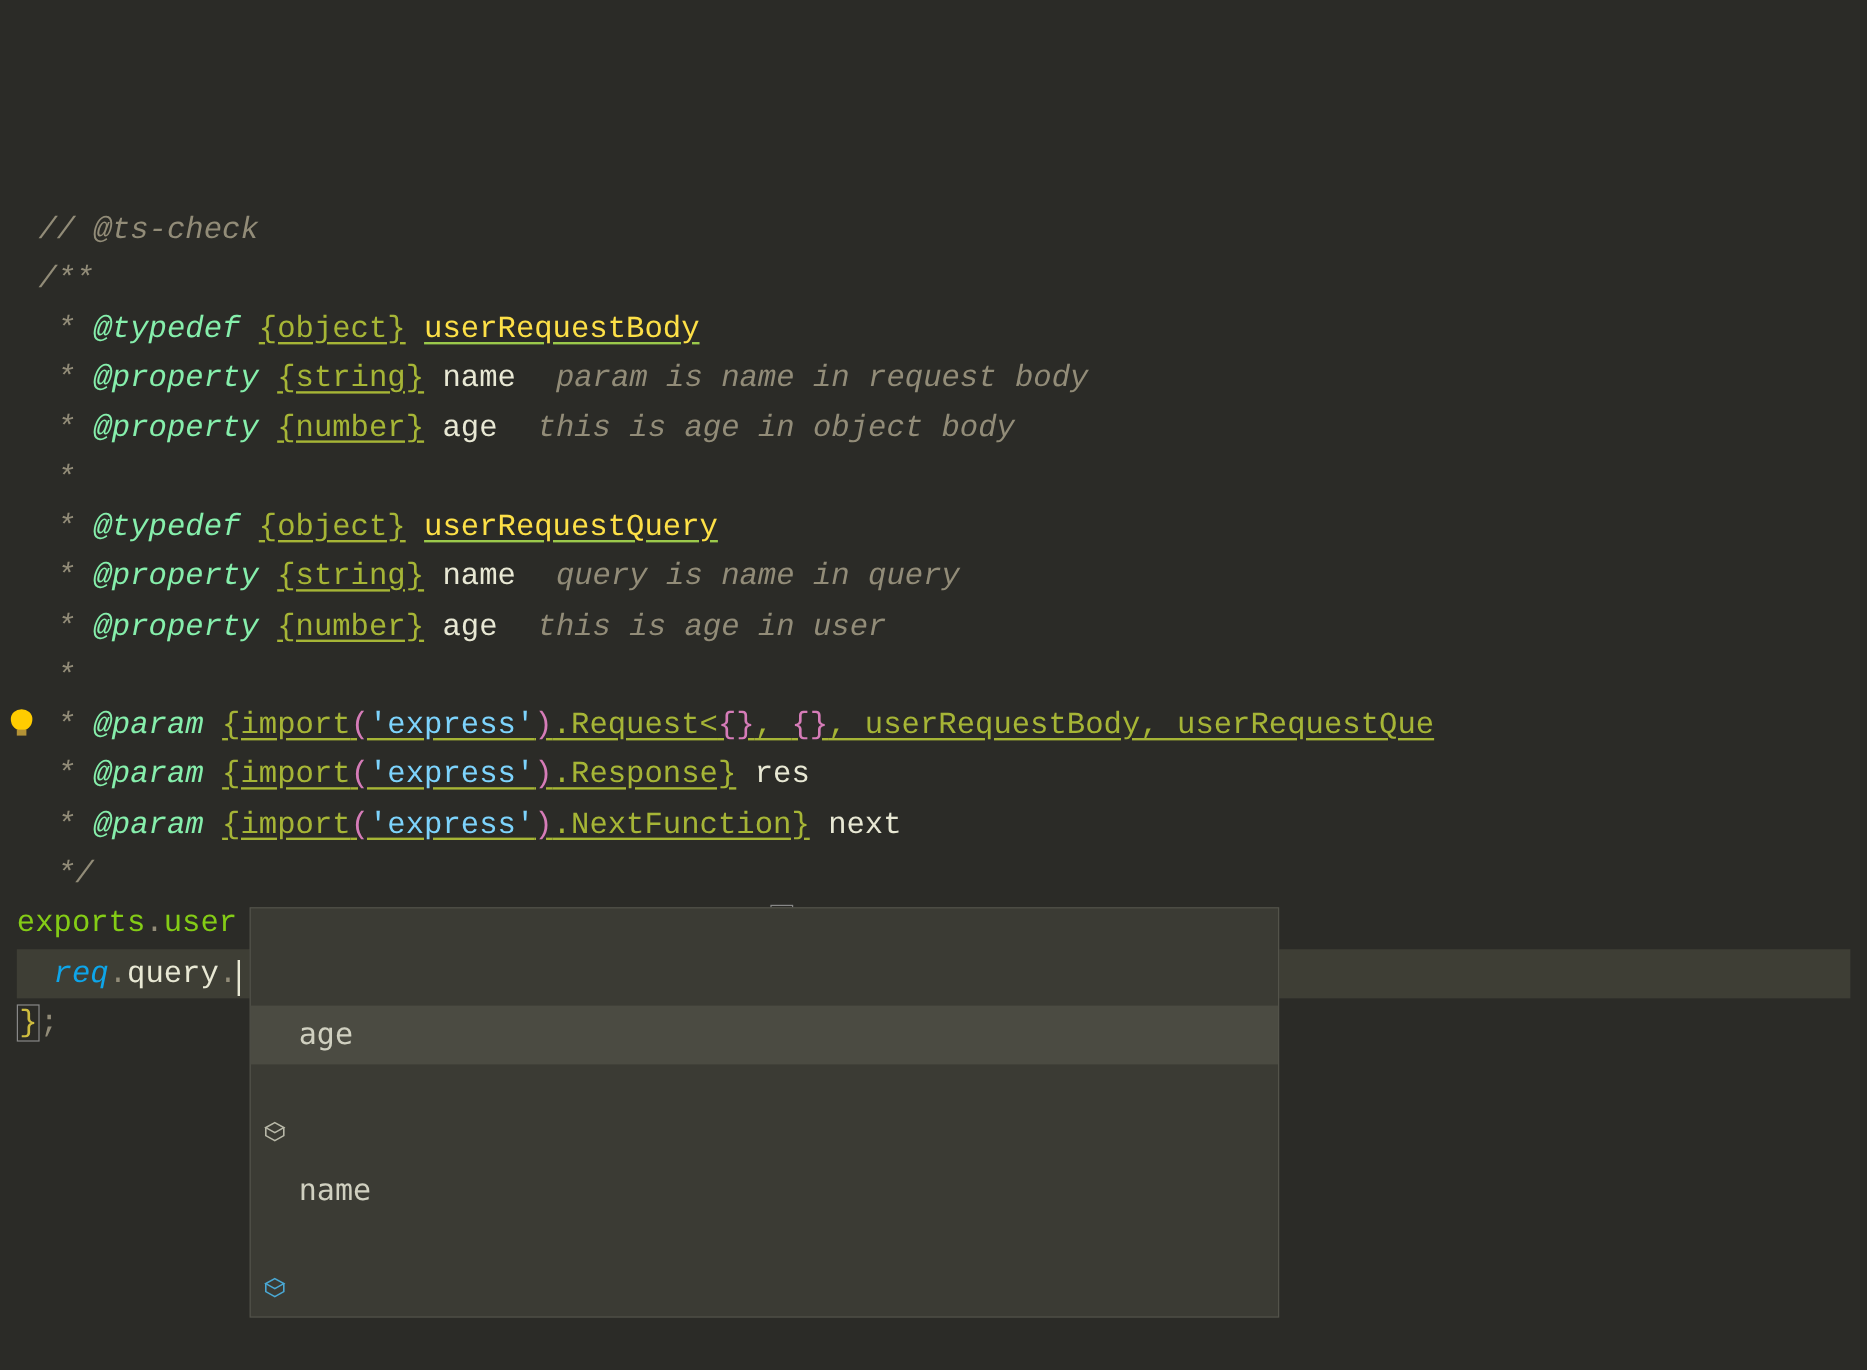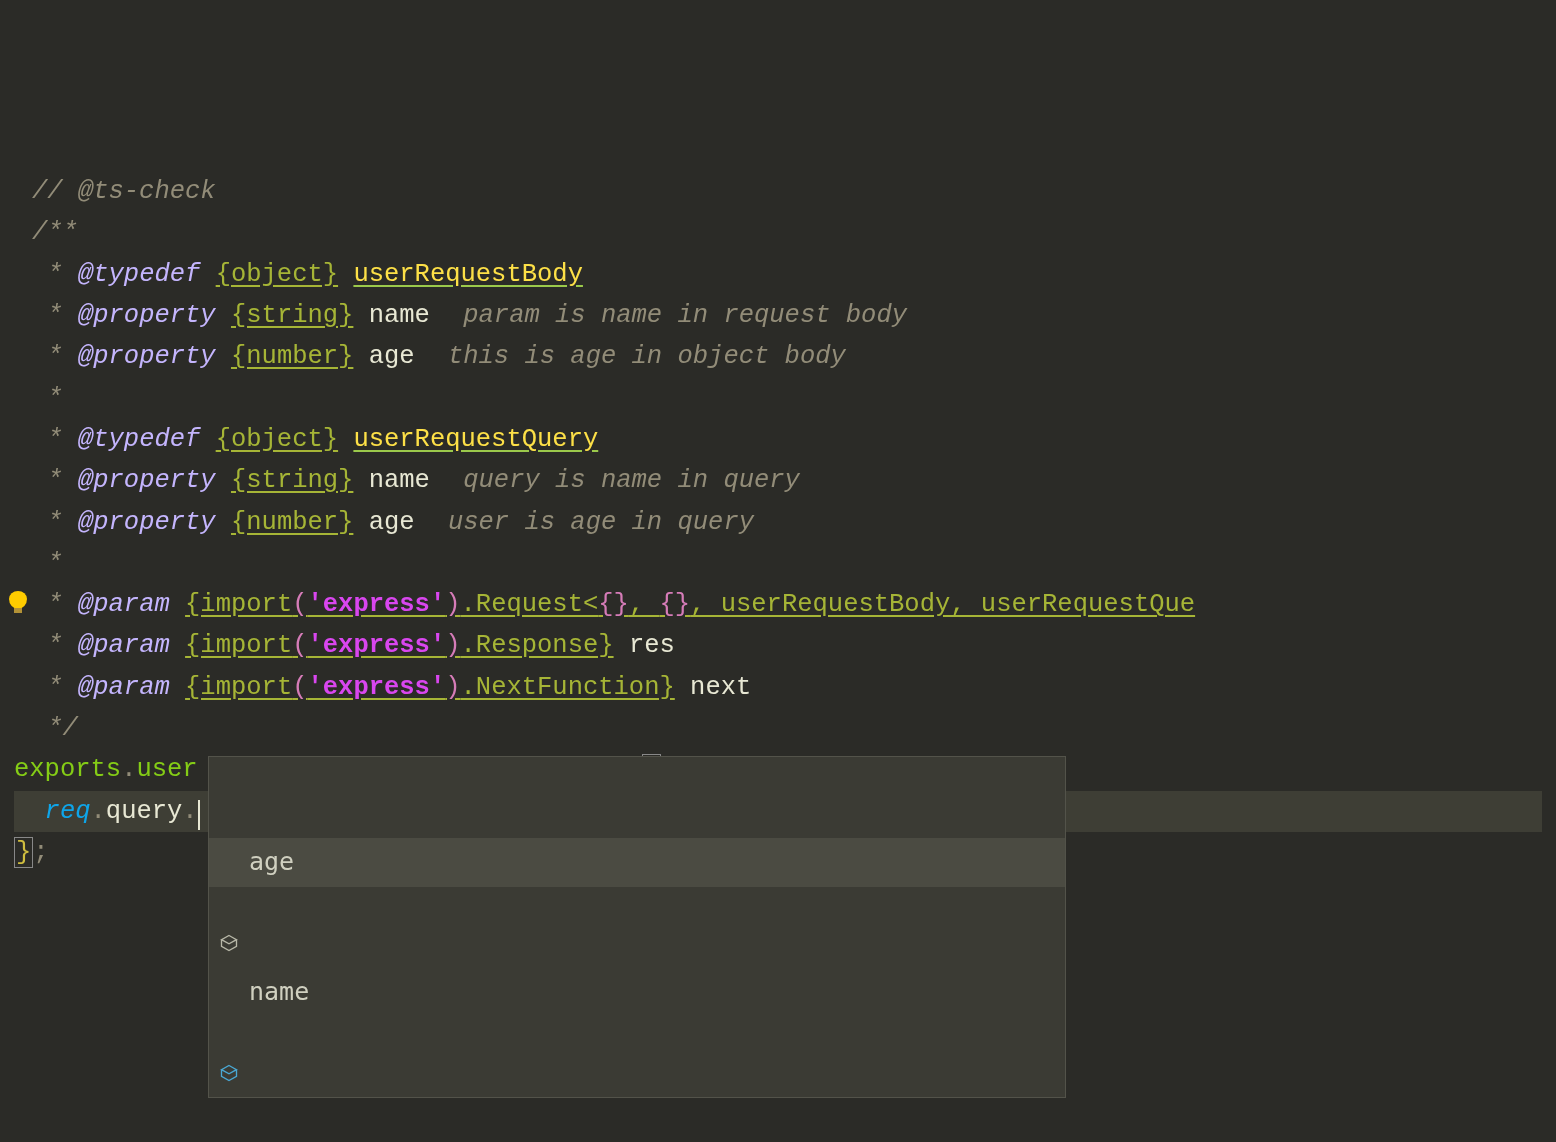--- a/index.html
+++ b/index.html
@@ -11,30 +11,30 @@
     color: #e8e8d4;
     white-space: pre;
     overflow: hidden;
     width: 1556px;
     height: 1142px;
     position: relative;
     padding: 6px 14px;
     line-height: 1.62;
   }
   .comment-gray { color: #928c78; margin-left: 18px; }
-  .tag-cyan { color: #c4b5fd; }
+  .tag-cyan { color: #86efac; }
   .type-yellow { color: #a6b536; text-decoration: underline; text-decoration-color: #a6b536; text-underline-offset: 4px;}
   .name-green { color: #fde047; text-decoration: underline; text-decoration-color: #9bc94b; text-underline-offset: 4px; }
   .text-white { color: #e8e8d4; font-style: normal;}
   .param-orange { color: #84cc16; }
   .param-orange-it { color: #0ea5e9; font-style: italic; }
   .kw-blue { color: #5eb3e0; font-style: italic; }
   .paren-yellow { color: #cfbd3f; }
   .paren-pink { color: #d67cb8; }
-  .str-green { color: #d946ef; font-weight: bold; }
+  .str-green { color: #7dd3fc; }
   .punct-gray { color: #928c78; font-style: normal;}
   .no-it { font-style: normal; }
   .curline {
     background: #3e3e35;
     display: inline-block;
     width: 100%;
   }
   .cursor {
     display: inline-block;
     width: 2px;
@@ -100,21 +100,21 @@
 
 
 <div><span class="comment-gray">// @ts-check</span>
 <span class="comment-gray">/**</span>
 <span class="comment-gray"> * </span><span class="tag-cyan">@typedef</span> <span class="type-yellow no-it">{object}</span> <span class="name-green no-it">userRequestBody</span>
 <span class="comment-gray"> * </span><span class="tag-cyan">@property</span> <span class="type-yellow no-it">{string}</span> <span class="text-white">name</span> <span class="comment-gray">param is name in request body</span>
 <span class="comment-gray"> * </span><span class="tag-cyan">@property</span> <span class="type-yellow no-it">{number}</span> <span class="text-white">age</span> <span class="comment-gray">this is age in object body</span>
 <span class="comment-gray"> *</span>
 <span class="comment-gray"> * </span><span class="tag-cyan">@typedef</span> <span class="type-yellow no-it">{object}</span> <span class="name-green no-it">userRequestQuery</span>
 <span class="comment-gray"> * </span><span class="tag-cyan">@property</span> <span class="type-yellow no-it">{string}</span> <span class="text-white">name</span> <span class="comment-gray">query is name in query</span>
-<span class="comment-gray"> * </span><span class="tag-cyan">@property</span> <span class="type-yellow no-it">{number}</span> <span class="text-white">age</span> <span class="comment-gray">user is age in query</span>
+<span class="comment-gray"> * </span><span class="tag-cyan">@property</span> <span class="type-yellow no-it">{number}</span> <span class="text-white">age</span> <span class="comment-gray">this is age in user</span>
 <span class="comment-gray"> *</span>
 <span class="comment-gray"> * </span><span class="tag-cyan">@param</span> <span class="type-yellow no-it"><span>{import</span><span class="paren-pink">(</span><span class="str-green">'express'</span><span class="paren-pink">)</span><span>.Request&lt;</span><span class="paren-pink">{}</span><span>, </span><span class="paren-pink">{}</span><span>, userRequestBody, userRequestQue</span></span>
 <span class="comment-gray"> * </span><span class="tag-cyan">@param</span> <span class="type-yellow no-it"><span>{import</span><span class="paren-pink">(</span><span class="str-green">'express'</span><span class="paren-pink">)</span><span>.Response}</span></span> <span class="text-white">res</span>
 <span class="comment-gray"> * </span><span class="tag-cyan">@param</span> <span class="type-yellow no-it"><span>{import</span><span class="paren-pink">(</span><span class="str-green">'express'</span><span class="paren-pink">)</span><span>.NextFunction}</span></span> <span class="text-white">next</span>
 <span class="comment-gray"> */</span>
 <span class="no-it"><span class="param-orange">exports</span><span class="punct-gray">.</span><span class="param-orange">user</span><span class="punct-gray"> = </span></span><span class="kw-blue">function</span><span> </span><span class="paren-yellow no-it">(</span><span class="param-orange-it">req</span><span class="punct-gray">, </span><span class="param-orange-it">res</span><span class="punct-gray">, </span><span class="name-green" style="font-style:italic">next</span><span class="paren-yellow no-it">)</span><span> </span><span class="paren-yellow no-it hl-brace">{</span>
 <span class="curline"><span>  </span><span class="param-orange-it">req</span><span class="punct-gray">.</span><span class="text-white">query</span><span class="punct-gray">.</span><span class="cursor"></span></span>
 <span class="no-it"><span class="paren-yellow hl-brace">}</span><span class="punct-gray">;</span></span></div>
 
 <div class="bulb"></div>

